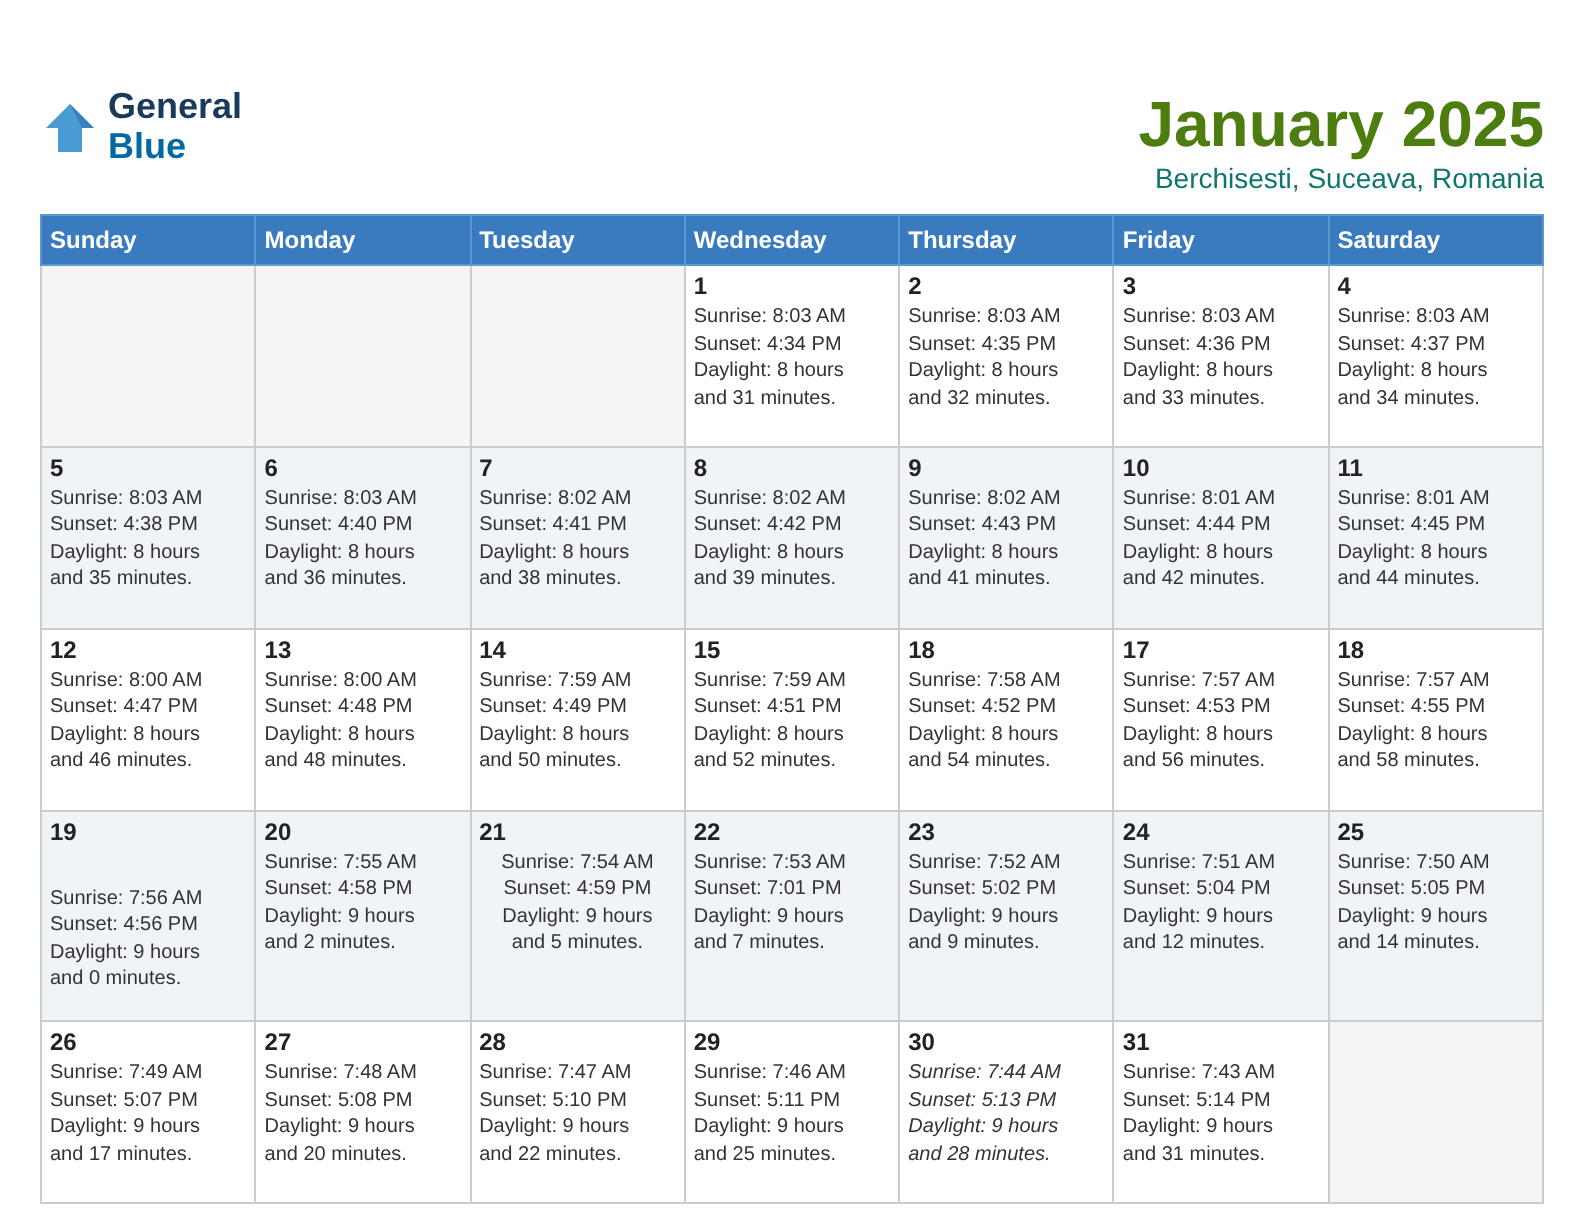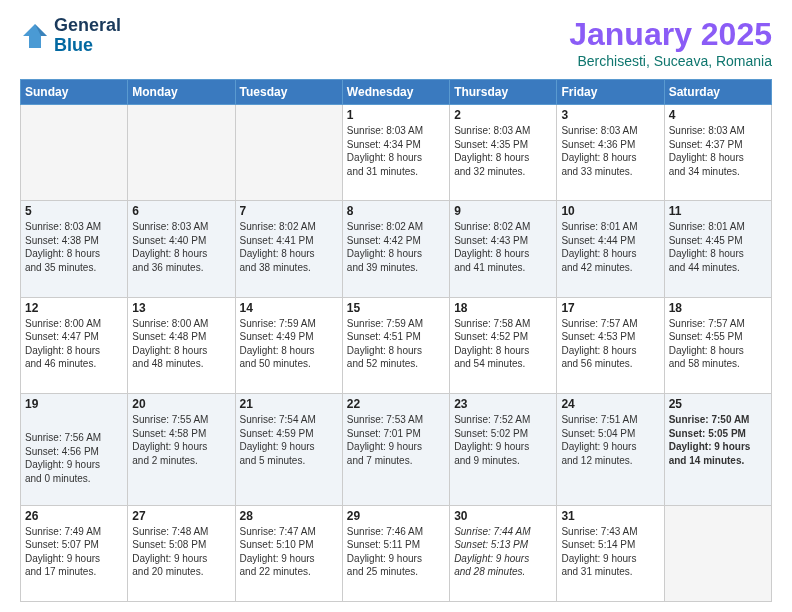--- a/index.html
+++ b/index.html
@@ -15,20 +15,21 @@
       height: 612px;
       padding: 16px 20px 10px 20px;
       display: flex;
       flex-direction: column;
     }
     .header {
       display: flex;
       justify-content: space-between;
       align-items: flex-start;
       margin-bottom: 10px;
+      margin-top: 28px;
     }
     .logo {
       display: flex;
       align-items: center;
       gap: 4px;
     }
     .logo-text {
       font-size: 18px;
       font-weight: bold;
       color: #1a3a5c;
@@ -40,21 +41,21 @@
     .logo-icon {
       width: 30px;
       height: 30px;
     }
     .title-block {
       text-align: right;
     }
     .month-title {
       font-size: 32px;
       font-weight: bold;
-      color: #8b5cf6;
+      color: #4d7c0f;
     }
     .subtitle {
       font-size: 14px;
       color: #0f766e;
     }
     .calendar {
       flex: 1;
       border: 1px solid #ccc;
       border-collapse: collapse;
       width: 100%;
@@ -275,21 +276,21 @@
           </td>
           <td>
             <div class="day-num">20</div>
             <div class="day-info" style="white-space: pre-line;">Sunrise: 7:55 AM
 Sunset: 4:58 PM
 Daylight: 9 hours
 and 2 minutes.</div>
           </td>
           <td>
             <div class="day-num">21</div>
-            <div class="day-info" style="white-space: pre-line;">Sunrise: 7:54 AM
+            <div class="day-info" style="white-space: pre-line; text-align: center;">Sunrise: 7:54 AM
 Sunset: 4:59 PM
 Daylight: 9 hours
 and 5 minutes.</div>
           </td>
           <td>
             <div class="day-num">22</div>
             <div class="day-info" style="white-space: pre-line;">Sunrise: 7:53 AM
 Sunset: 7:01 PM
 Daylight: 9 hours
 and 7 minutes.</div>
@@ -303,21 +304,21 @@
           </td>
           <td>
             <div class="day-num">24</div>
             <div class="day-info" style="white-space: pre-line;">Sunrise: 7:51 AM
 Sunset: 5:04 PM
 Daylight: 9 hours
 and 12 minutes.</div>
           </td>
           <td>
             <div class="day-num">25</div>
-            <div class="day-info" style="white-space: pre-line; font-weight: bold;">Sunrise: 7:50 AM
+            <div class="day-info" style="white-space: pre-line;">Sunrise: 7:50 AM
 Sunset: 5:05 PM
 Daylight: 9 hours
 and 14 minutes.</div>
           </td>
         </tr>
         <tr>
           <td>
             <div class="day-num">26</div>
             <div class="day-info" style="white-space: pre-line;">Sunrise: 7:49 AM
 Sunset: 5:07 PM

